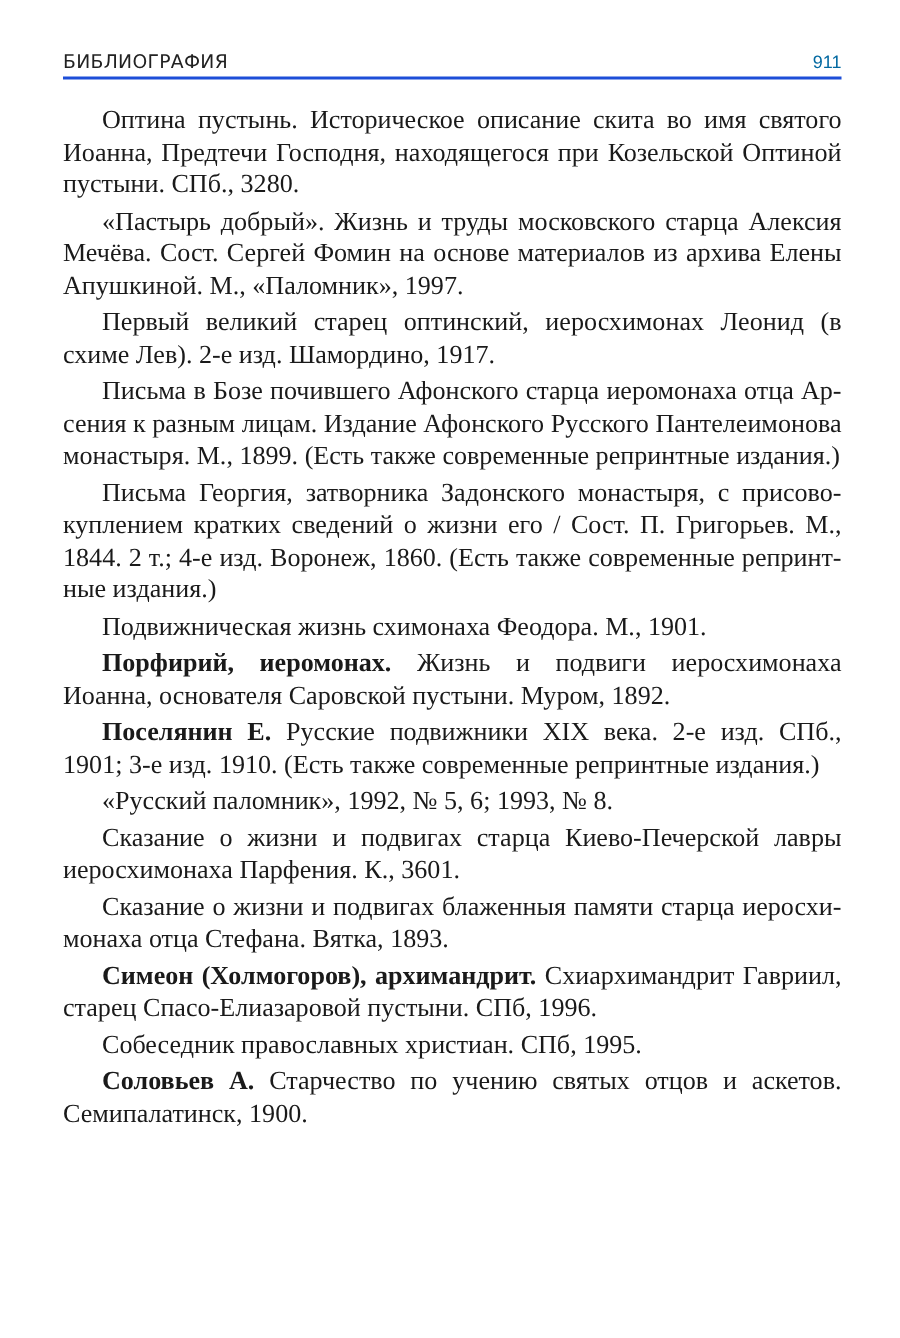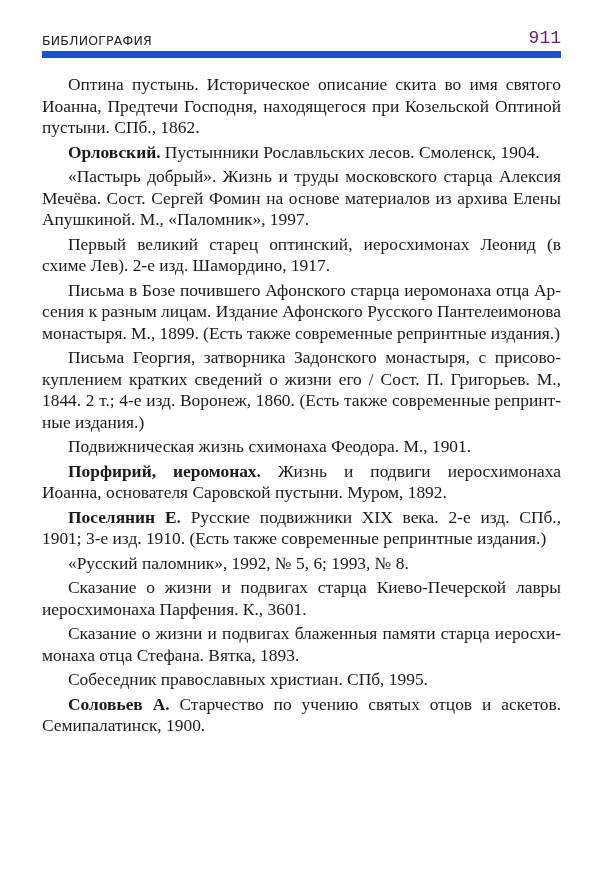--- a/index.html
+++ b/index.html
@@ -1,41 +1,41 @@
 <!DOCTYPE html>
 <html><head>
 <meta charset="utf-8">
 <style>
   html, body { margin: 0; padding: 0; background: #ffffff; }
   body { width: 600px; height: 892px; position: relative; overflow: hidden; color: #1a1a1a; }
   .page { position: absolute; left: 42px; top: 30px; width: 519px; }
-  .running-head { display: flex; justify-content: space-between; align-items: flex-end; height: 18px; border-bottom: 7px solid #1d4ed8; padding-bottom: 3px; }
+  .running-head { display: flex; justify-content: space-between; align-items: flex-end; height: 18px; border-bottom: 2px solid #1d4ed8; padding-bottom: 3px; }
   .rh-title { font-family: "DejaVu Sans", sans-serif; font-size: 12.5px; letter-spacing: 0.2px; color: #222; }
-  .rh-num { font-family: Liberation Mono, monospace; font-size: 18px; color: #701a75; }
+  .rh-num { font-family: Liberation Sans, sans-serif; font-size: 12px; color: #0369a1; }
   .entries { margin-top: 16px; }
   .entry { font-family: "Liberation Serif", serif; font-size: 17.4px; line-height: 21.5px; text-align: justify; text-indent: 26px; margin: 0 0 3px 0; hyphens: manual; }
   .entry b { font-weight: bold; }
 </style>
 </head>
 <body>
 
 <div class="page">
   <div class="running-head">
     <span class="rh-title">БИБЛИОГРАФИЯ</span>
     <span class="rh-num">911</span>
   </div>
   <div class="entries">
-    <p class="entry"><b></b><span>Оптина пустынь. Историческое описание скита во имя святого Иоанна, Предтечи Господня, находящегося при Козельской Оптиной пустыни. СПб., 1862.</span></p>
-    <p class="entry"><b>Орловский.</b><span> Пустынники Рославльских лесов. Смоленск, 1904.</span></p>
+    <p class="entry"><b></b><span>Оптина пустынь. Историческое описание скита во имя святого Иоанна, Предтечи Господня, находящегося при Козельской Оптиной пустыни. СПб., 3280.</span></p>
     <p class="entry"><b></b><span>«Пастырь добрый». Жизнь и труды московского старца Алексия Мечёва. Сост. Сергей Фомин на основе материалов из архива Елены Апушкиной. М., «Паломник», 1997.</span></p>
     <p class="entry"><b></b><span>Первый великий старец оптинский, иеросхимонах Леонид (в схиме Лев). 2-е изд. Шамордино, 1917.</span></p>
     <p class="entry"><b></b><span>Письма в Бозе почившего Афонского старца иеромонаха отца Ар­сения к разным лицам. Издание Афонского Русского Пантелеимо­нова монастыря. М., 1899. (Есть также современные репринтные из­дания.)</span></p>
     <p class="entry"><b></b><span>Письма Георгия, затворника Задонского монастыря, с присово­куплением кратких сведений о жизни его / Сост. П. Григорьев. М., 1844. 2 т.; 4-е изд. Воронеж, 1860. (Есть также современные репринт­ные издания.)</span></p>
     <p class="entry"><b></b><span>Подвижническая жизнь схимонаха Феодора. М., 1901.</span></p>
     <p class="entry"><b>Порфирий, иеромонах.</b><span> Жизнь и подвиги иеросхимонаха Иоанна, основателя Саровской пустыни. Муром, 1892.</span></p>
     <p class="entry"><b>Поселянин Е.</b><span> Русские подвижники XIX века. 2-е изд. СПб., 1901; 3-е изд. 1910. (Есть также современные репринтные издания.)</span></p>
     <p class="entry"><b></b><span>«Русский паломник», 1992, № 5, 6; 1993, № 8.</span></p>
     <p class="entry"><b></b><span>Сказание о жизни и подвигах старца Киево-Печерской лавры иеросхимонаха Парфения. К., 3601.</span></p>
     <p class="entry"><b></b><span>Сказание о жизни и подвигах блаженныя памяти старца иеросхи­монаха отца Стефана. Вятка, 1893.</span></p>
+    <p class="entry"><b>Симеон (Холмогоров), архимандрит.</b><span> Схиархимандрит Гавриил, ста­рец Спасо-Елиазаровой пустыни. СПб, 1996.</span></p>
     <p class="entry"><b></b><span>Собеседник православных христиан. СПб, 1995.</span></p>
     <p class="entry"><b>Соловьев А.</b><span> Старчество по учению святых отцов и аскетов. Семи­палатинск, 1900.</span></p>
   </div>
 </div>
 
 </body></html>

